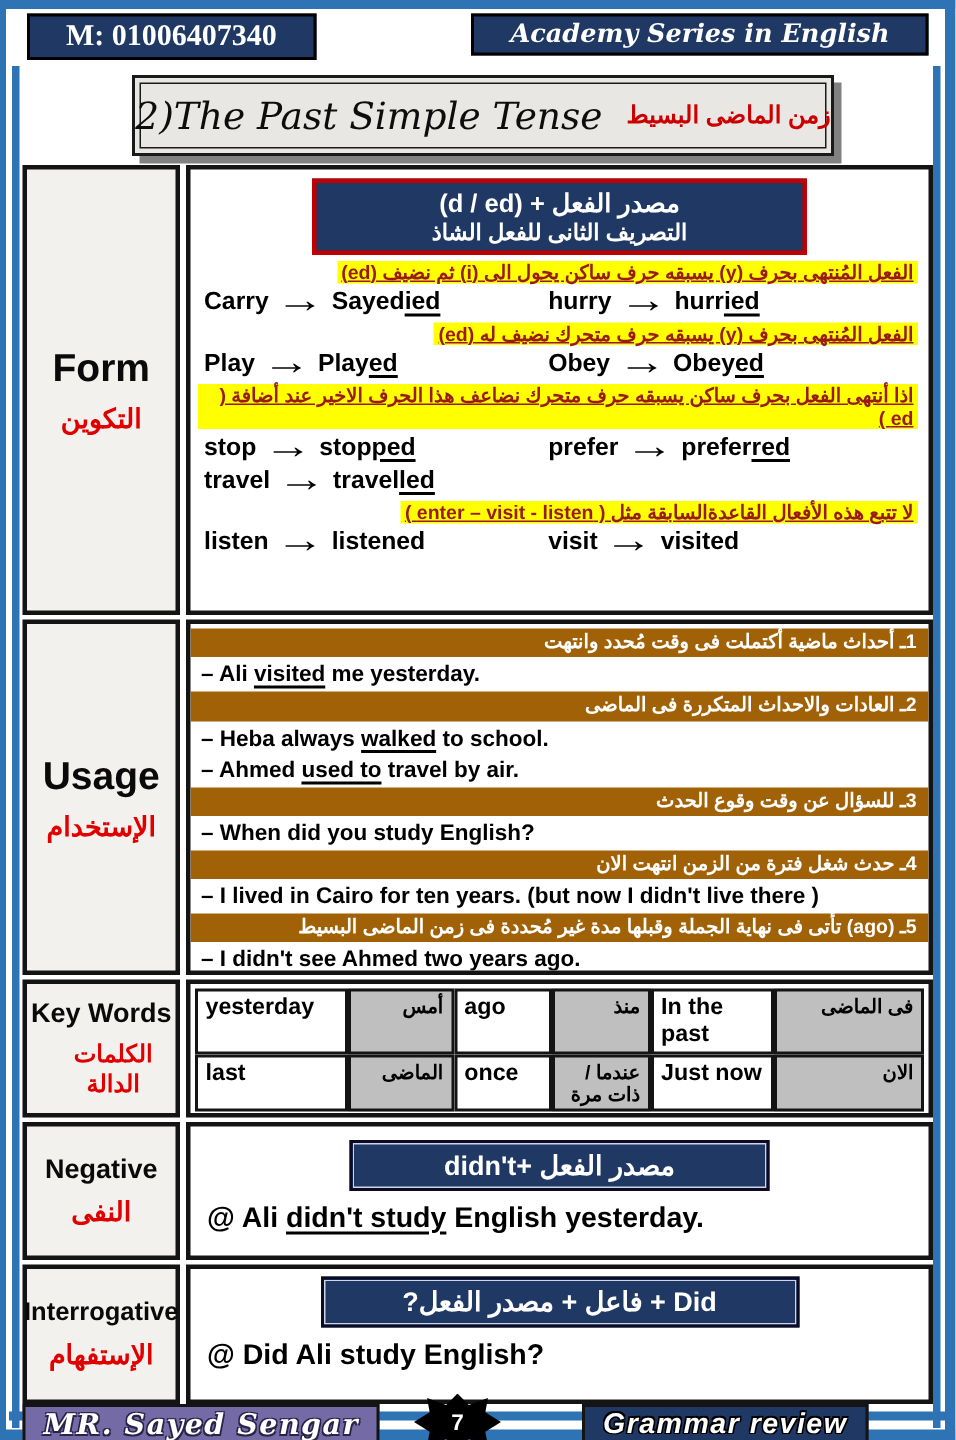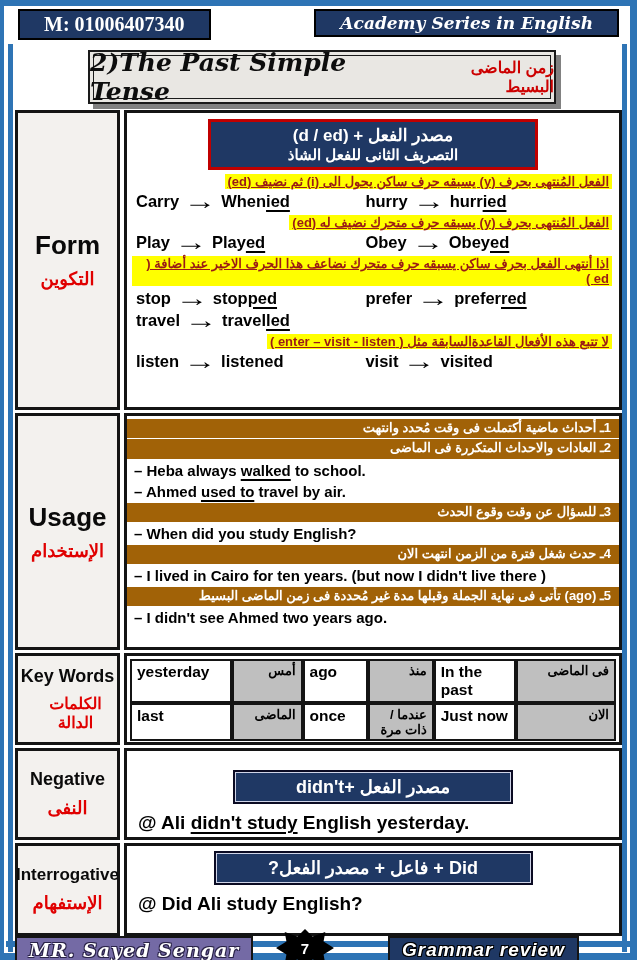--- a/index.html
+++ b/index.html
@@ -19,21 +19,21 @@
   
   .phone-box, .brand-box { position:absolute; top:9px; background:#1F3864; border:2px solid #000;
       color:#fff; font-weight:bold; padding:2px 24px; }
   .phone-box { left:18px; font-family:"Liberation Serif", serif; font-size:20px; }
   .brand-box { right:18px; font-family:"DejaVu Serif", serif; font-size:17px; font-style:italic; }
 
   
   .title-banner { position:absolute; left:88px; top:50px; width:468px; height:54px;
       background:#e9e7e3; border:2px solid #1a1a1a; box-shadow:5px 5px 0 rgba(45,45,45,.6), inset 0 0 0 3px #e9e7e3, inset 0 0 0 4px #1a1a1a;
       display:flex; align-items:center; justify-content:center; gap:16px; }
-  .title-en { font-family:"DejaVu Serif", serif; font-style:italic; font-weight:bold; font-size:25px; color:#0d0d0d; }
+  .title-en { font-family:"DejaVu Serif", serif; font-style:italic; font-weight:normal; font-size:25px; color:#0d0d0d; }
   .title-ar { font-weight:bold; font-size:16px; color:#cc0000; direction:rtl; }
 
   
   .main { position:absolute; left:15px; top:110px; width:607px; display:flex; flex-direction:column; gap:3px; }
   .row { display:flex; gap:4px; }
   .r-form { height:300px; } .r-usage { height:237px; } .r-kw { height:92px; } .r-neg { height:92px; } .r-int { height:93px; }
   .label-cell { width:105px; border:3px solid #141414; background:#f3f1ee; display:flex; flex-direction:column;
       justify-content:center; align-items:center; gap:7px; text-align:center; flex:none; }
   .label-en { font-weight:bold; color:#0a0a0a; font-size:18px; }
   .r-form .label-en, .r-usage .label-en { font-size:26px; }
@@ -65,21 +65,21 @@
 
   
   .kw-cell-wrap { padding:3px; }
   .kwgrid { display:grid; width:100%; height:100%;
       grid-template-columns:21% 14.5% 13.5% 13.5% 17% 20.5%; grid-auto-rows:1fr; }
   .kwcell { border:2px solid #141414; font-weight:bold; padding:2px 5px; display:flex; align-items:flex-start; }
   .kwen { background:#fff; font-size:15.5px; color:#000; }
   .kwar { background:#bfbfbf; font-size:13px; color:#000; direction:rtl; text-align:right; }
 
   
-  .rulebox2 { margin:17px auto 6px; background:#1F3864; border:2px solid #0b0b23; box-shadow:inset 0 0 0 1px #cfd4e8;
+  .rulebox2 { margin:7px auto 6px; background:#1F3864; border:2px solid #0b0b23; box-shadow:inset 0 0 0 1px #cfd4e8;
       color:#fff; font-weight:bold; font-size:18px; text-align:center; direction:rtl; padding:4px 10px; }
   .neg-rule { width:280px; }
   .int-rule { width:319px; margin-top:3px; }
   .stmt { font-weight:bold; font-size:19px; color:#000000; padding:2px 6px; }
 
   
   .teacher-box { position:absolute; left:15px; top:936px; background:#746aa5; border:2px solid #141414;
       color:#fff; font-family:"DejaVu Serif", serif; font-style:italic; font-weight:bold; font-size:19px;
       padding:0 12px; line-height:24px; letter-spacing:1px;
       text-shadow:1px 1px 0 #2a2348, -1px -1px 0 #2a2348, 1px -1px 0 #2a2348, -1px 1px 0 #2a2348; }
@@ -126,21 +126,21 @@
         <div class="form-rulebox" dir="rtl">
           <div>مصدر الفعل + (d / ed)</div>
           <div>التصريف الثانى للفعل الشاذ</div>
         </div>
         <div>
             <div class="note" dir="rtl">الفعل المُنتهى بحرف (y) يسبقه حرف ساكن يحول الى (i) ثم نضيف (ed)</div>
             <div class="exline cols2">
               <span class="pair">
                 <span class="vb">Carry</span>
                 <span class="arrow">→</span>
-                <span class="vp"><span>When</span><span class="useg">ied</span></span>
+                <span class="vp"><span>Sayed</span><span class="useg">ied</span></span>
               </span>
               <span class="pair">
                 <span class="vb">hurry</span>
                 <span class="arrow">→</span>
                 <span class="vp"><span>hurr</span><span class="useg">ied</span></span>
               </span>
             </div>
             <div class="note" dir="rtl">الفعل المُنتهى بحرف (y) يسبقه حرف متحرك نضيف له (ed)</div>
             <div class="exline cols2">
               <span class="pair">
@@ -192,20 +192,21 @@
     </div>
 
     <div class="row r-usage">
       <div class="label-cell">
         <div class="label-en">Usage</div>
         <div class="label-ar">الإستخدام</div>
       </div>
       <div class="content-cell usage-cell">
         <div>
             <div class="banner" dir="rtl">1ـ أحداث ماضية أكتملت فى وقت مُحدد وانتهت</div>
+            <div class="uex"><span>– Ali </span><span class="useg">visited</span><span> me yesterday.</span></div>
             <div class="banner" dir="rtl">2ـ العادات والاحداث المتكررة فى الماضى</div>
             <div class="uex"><span>– Heba always </span><span class="useg">walked</span><span> to school.</span></div>
             <div class="uex"><span>– Ahmed </span><span class="useg">used to</span><span> travel by air.</span></div>
             <div class="banner" dir="rtl">3ـ للسؤال عن وقت وقوع الحدث</div>
             <div class="uex"><span>– When did you study English?</span></div>
             <div class="banner" dir="rtl">4ـ حدث شغل فترة من الزمن انتهت الان</div>
             <div class="uex"><span>– I lived in Cairo for ten years.  (but now I didn't live there )</span></div>
             <div class="banner" dir="rtl">5ـ (ago) تأتى فى نهاية الجملة وقبلها مدة غير مُحددة فى زمن الماضى البسيط</div>
             <div class="uex"><span>– I didn't see Ahmed two years ago.</span></div>
           </div>

